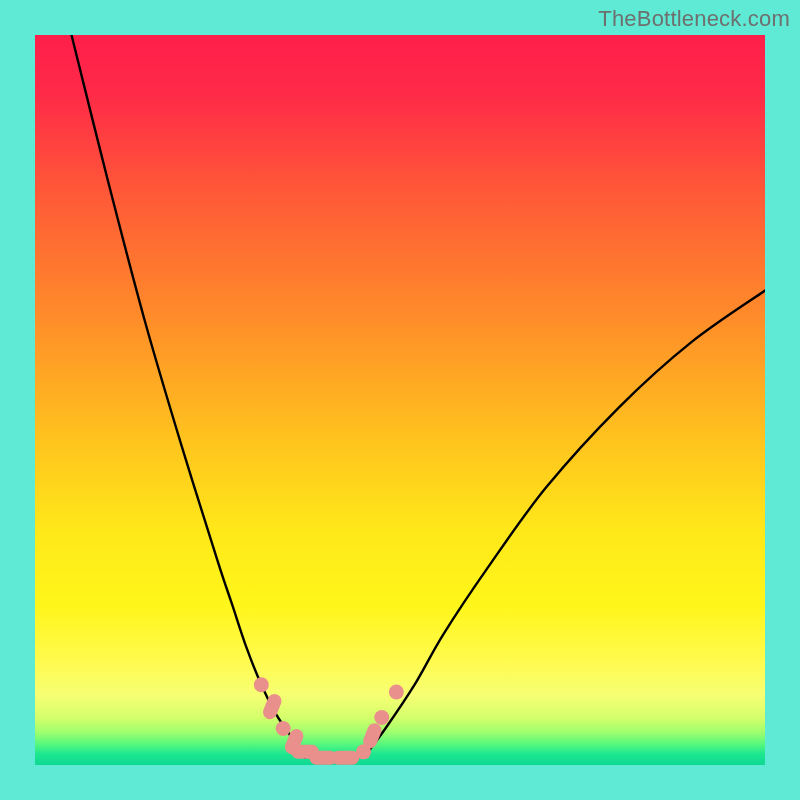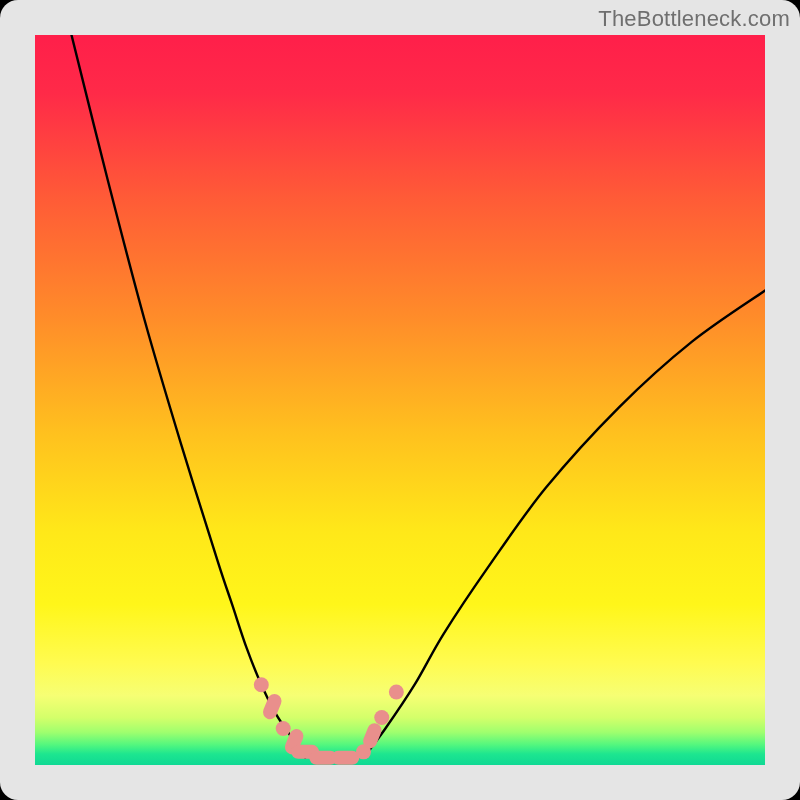--- a/index.html
+++ b/index.html
@@ -7,22 +7,21 @@
     padding: 0;
     width: 800px;
     height: 800px;
     background: #000;
     overflow: hidden;
     font-family: Arial, Helvetica, sans-serif;
   }
   .frame {
     position: absolute;
     inset: 0;
-    background: #e5e5e5;
-    border-radius: 18px;
+    background: #5eead4;
   }
   .plot-area {
     position: absolute;
     left: 35px;
     top: 35px;
     width: 730px;
     height: 730px;
     overflow: hidden;
   }
   .watermark {

